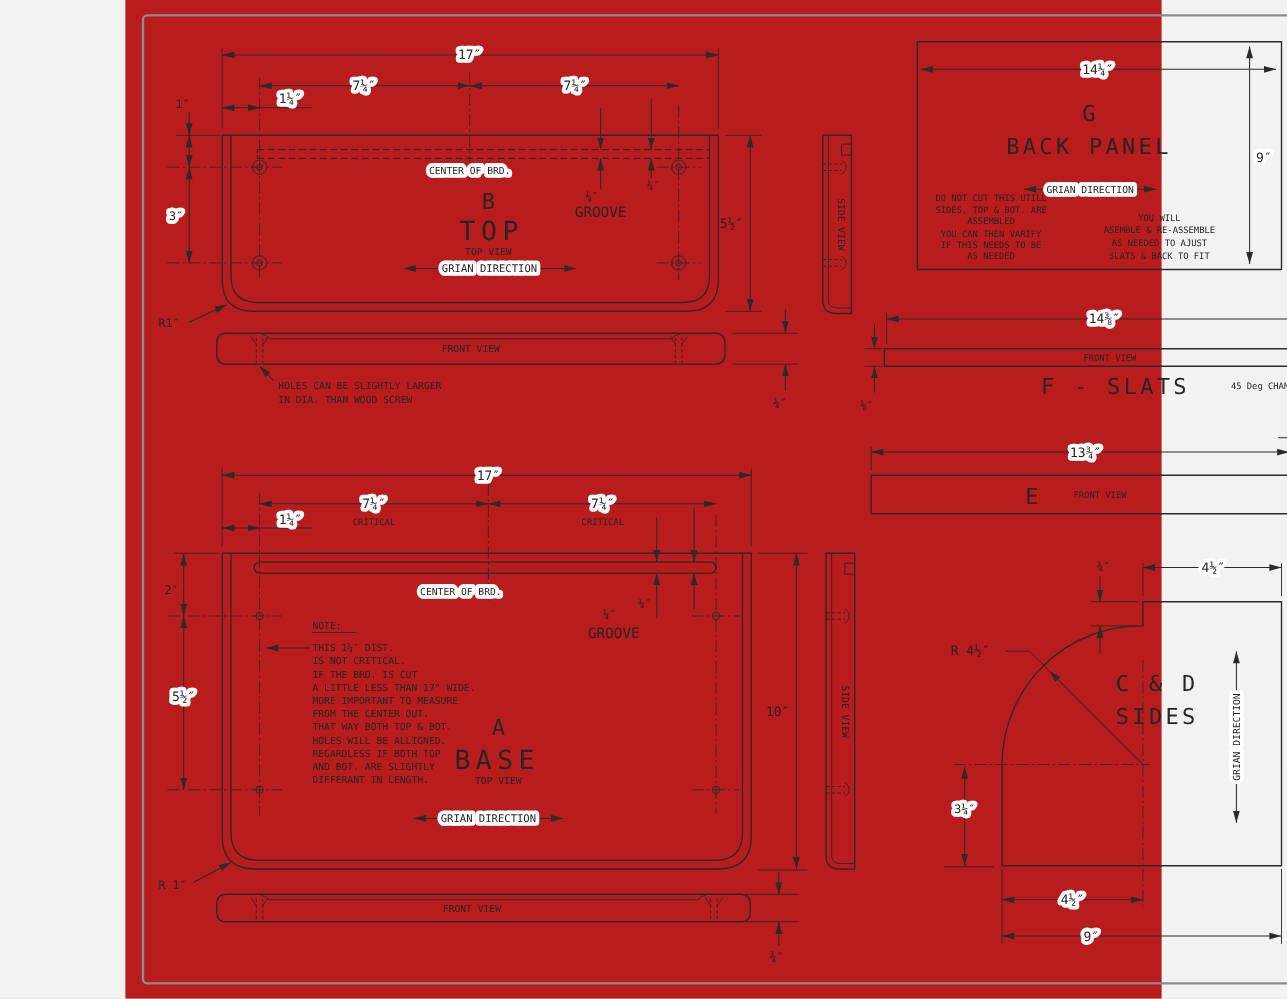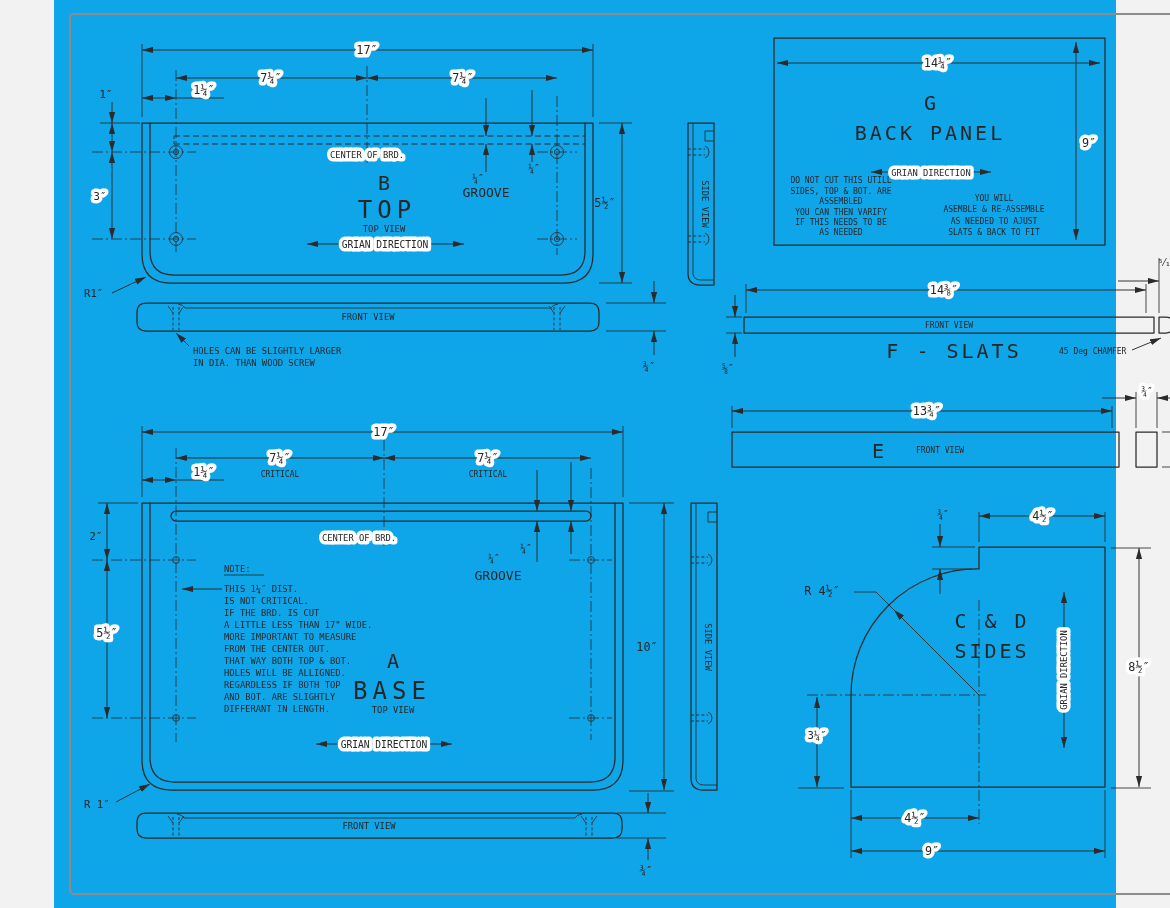--- a/index.html
+++ b/index.html
@@ -1,16 +1,16 @@
 <!DOCTYPE html>
 <html><head>
 <meta charset="utf-8">
 <style>
   html,body{margin:0;padding:0;background:#f2f2f2;}
-  .sheet{width:1062px;height:908px;background:#0ea5e9;position:relative;margin:0 auto;}
+  .sheet{width:942px;height:908px;background:#b91c1c;position:relative;margin:0 auto;}
   svg{display:block;}
   .t{font-family:"DejaVu Sans Mono","DejaVu Sans",monospace;fill:#262626;text-anchor:middle;}
   .left{text-anchor:start;}
   .s7{font-size:8px;}
   .s8{font-size:8.8px;}
   .s9{font-size:9.6px;}
   .s10{font-size:10.6px;}
   .s11{font-size:11.8px;}
   .s12{font-size:13px;}
   .big{font-size:20px;}

